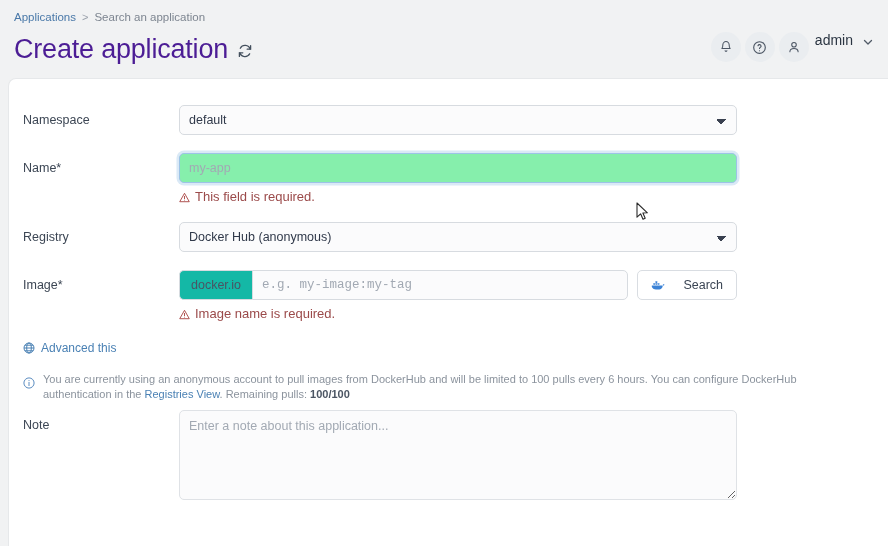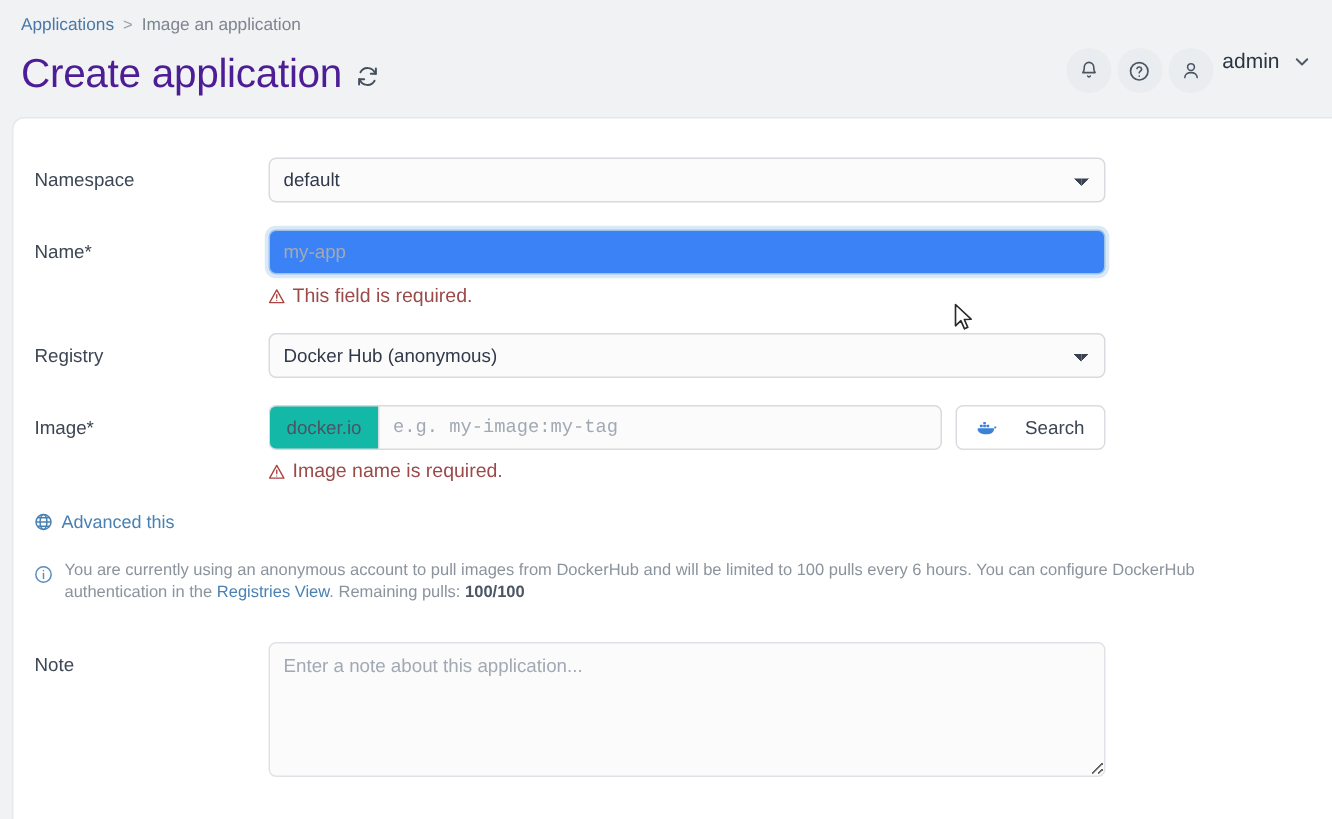--- a/index.html
+++ b/index.html
@@ -162,21 +162,21 @@
     font-family: "Liberation Sans", sans-serif;
     font-size: 12.5px;
     color: #30394a;
     padding: 0 9px;
     outline: none;
   }
   .text-input::placeholder { color: #a2a9b3; }
 
   .text-input.focused {
     border-color: #9dc3e6;
-    background: #3b82f6;
+    background: #86efac;
     box-shadow: 0 0 0 2.5px rgba(140,186,228,0.32);
   }
 
   .field-error {
     display: flex;
     align-items: center;
     gap: 5px;
     font-size: 13px;
     color: #9b4a4a;
     margin-top: 7px;
@@ -270,21 +270,21 @@
     color: #4a81b4;
     text-decoration: none;
     cursor: pointer;
   }
   .info-text strong { color: #4b5563; font-weight: bold; }
 
   
   .note-row {
     display: flex;
     align-items: flex-start;
-    margin-top: 25px;
+    margin-top: 8px;
   }
   .note-area {
     width: 100%;
     height: 90px;
     border: 1px solid #dfe2e6;
     border-radius: 5px;
     background: #fbfbfc;
     font-family: "Liberation Sans", sans-serif;
     font-size: 12.5px;
     color: #30394a;
@@ -304,21 +304,21 @@
   }
 </style>
 </head>
 <body>
 
 <div class="page-header">
 
   <div class="breadcrumb">
     <span class="crumb-link">Applications</span>
     <span class="crumb-sep">&gt;</span>
-    <span class="crumb-current">Image an application</span>
+    <span class="crumb-current">Search an application</span>
   </div>
 
   <div class="title-row">
     <h1 class="page-title">Create application</h1>
     <span class="refresh-icon">
       <svg viewBox="0 0 16 16" fill="none" stroke="currentColor" stroke-width="1.3" stroke-linecap="round">
         <path d="M13.2 6.2A5.4 5.4 0 0 0 3.3 5.2"></path>
         <path d="M2.8 9.8a5.4 5.4 0 0 0 9.9 1"></path>
         <path d="M13.6 2.6v3.6h-3.4"></path>
         <path d="M2.4 13.4V9.8h3.4"></path>

